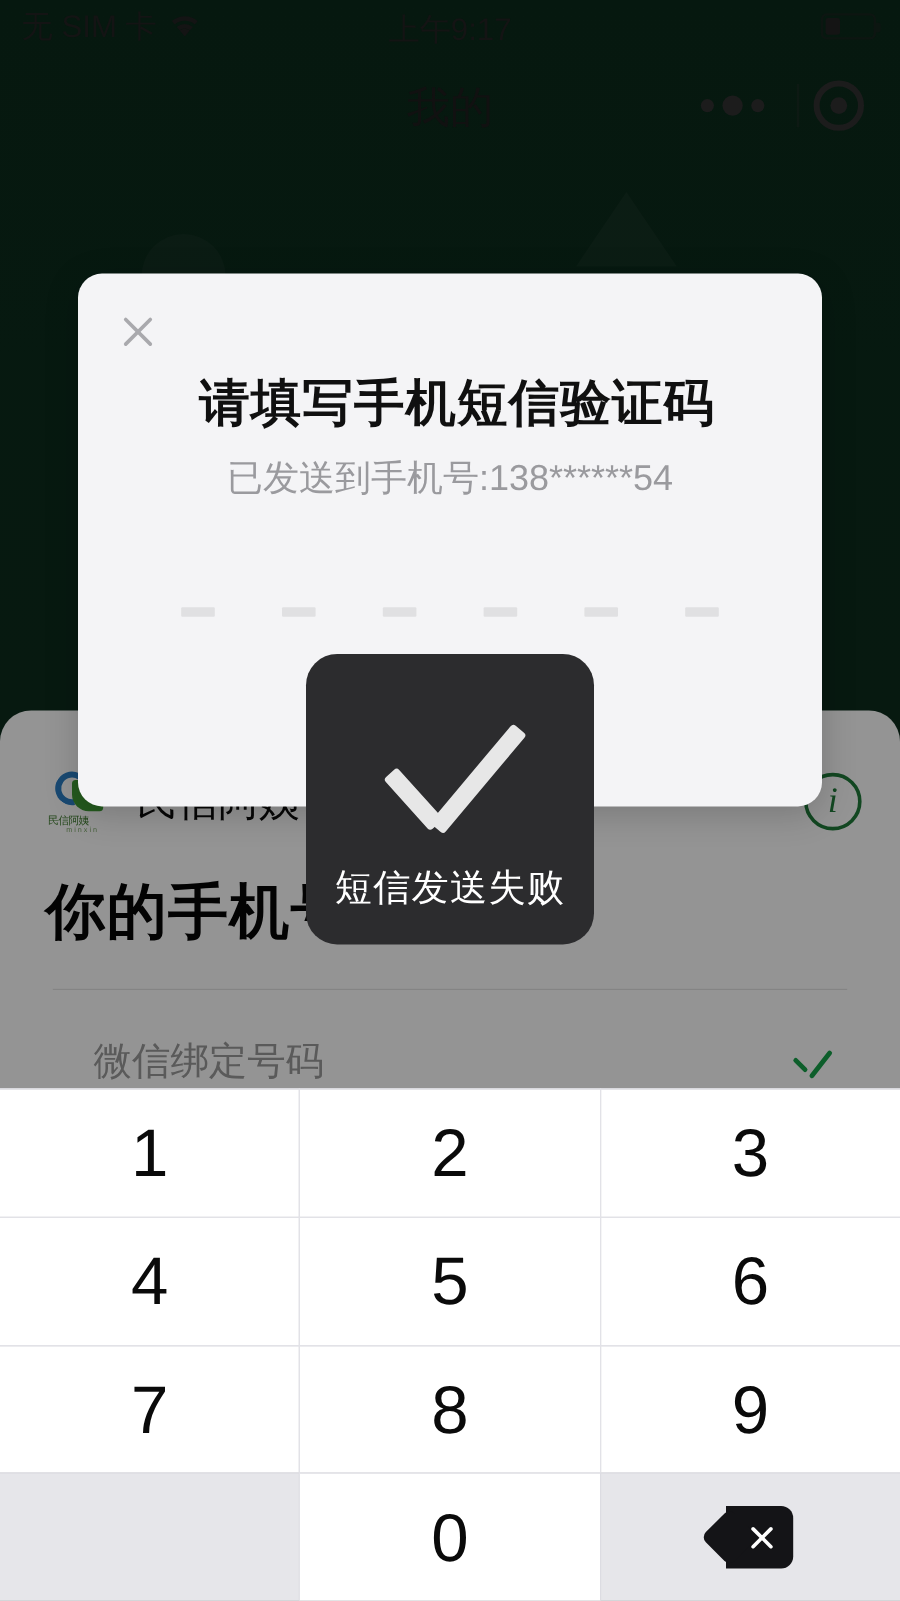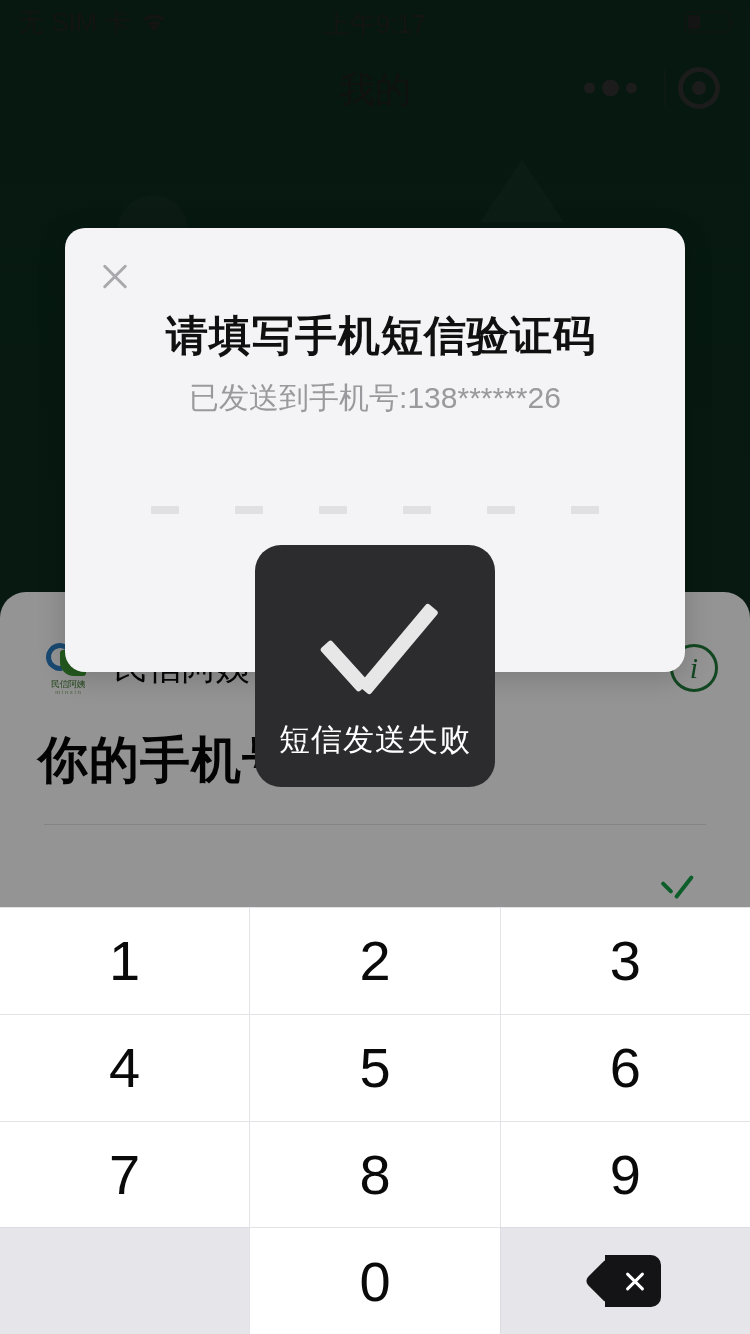--- a/index.html
+++ b/index.html
@@ -136,21 +136,21 @@
     position:absolute; left:6px; top:3px; width:28px; height:28px;
     border-radius:50%; border:5px solid #2b7fc4; border-right-color:transparent;
     transform: rotate(35deg);
   }
   .auth-logo .lg-leaf {
     position:absolute; left:20px; top:10px; width:26px; height:26px;
     background:#3f9c35; border-radius: 3px 14px 3px 14px;
   }
   .auth-logo .lg-txt {
     position:absolute; left:0; bottom:7px; width:56px;
-    font-size:9px; line-height:9px; color:#3f7c2f; text-align:center;
+    font-size:9px; line-height:9px; color:#3f7c2f; 
     letter-spacing:-0.5px;
   }
   .auth-logo .lg-txt2 {
     position:absolute; left:0; bottom:0px; width:56px;
     font-size:6px; line-height:7px; color:#7da86a; text-align:center;
   }
   .auth-title { font-size: 34px; color: #0c0c0c; }
   .auth-info {
     position: absolute; right: 32px; top: 52px;
     width: 48px; height: 48px; border-radius: 50%;
@@ -326,20 +326,21 @@
         <div class="lg-leaf"></div>
         <div class="lg-txt">民信阿姨</div>
         <div class="lg-txt2">m  i  n  x  i  n</div>
       </div>
       <div class="auth-title">民信阿姨  申请使用</div>
     </div>
     <div class="auth-info">i</div>
     <div class="auth-h1">你的手机号码</div>
     <div class="auth-divider"></div>
     <div class="auth-row">
+      <span class="auth-tag">微信绑定号码</span>
       <span class="auth-check"></span>
     </div>
   </div>
 
   <div class="dim"></div>
 
   <div class="statusbar">
     <div class="sb-left">
       <span class="sb-carrier">无 SIM 卡</span>
       <span class="wifi-ico">
@@ -369,21 +370,21 @@
           <i></i>
         </div>
     </div>
   </div>
 
   <div class="modal">
     <div class="modal-close">
         <span></span>
       </div>
     <div class="modal-title">请填写手机短信验证码</div>
-    <div class="modal-sub">已发送到手机号:138******26</div>
+    <div class="modal-sub">已发送到手机号:138******54</div>
     <div class="code-boxes">
       <div class="code-cell">
           <i></i>
         </div>
       <div class="code-cell">
           <i></i>
         </div>
       <div class="code-cell">
           <i></i>
         </div>

